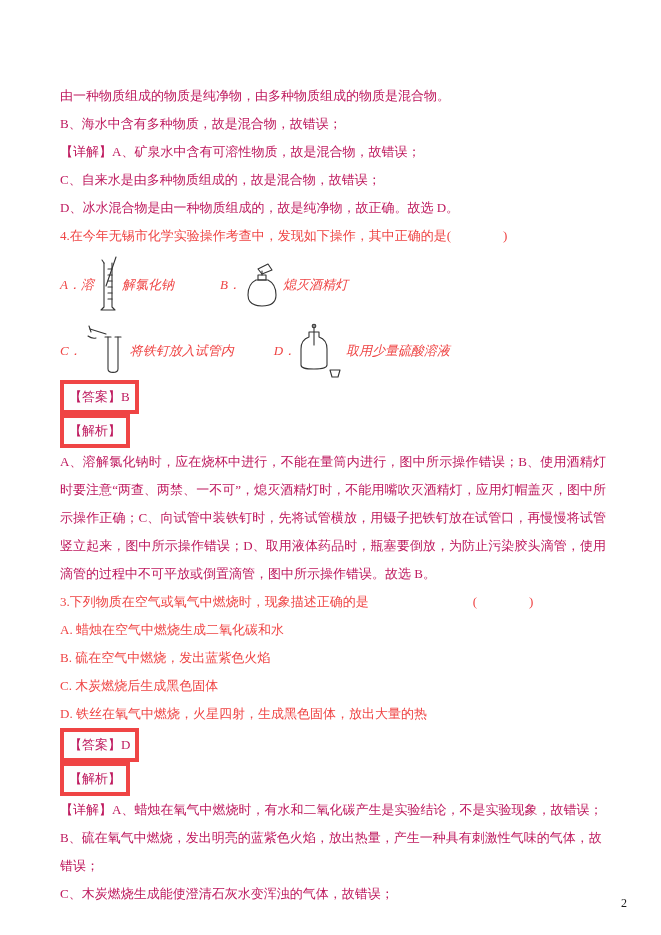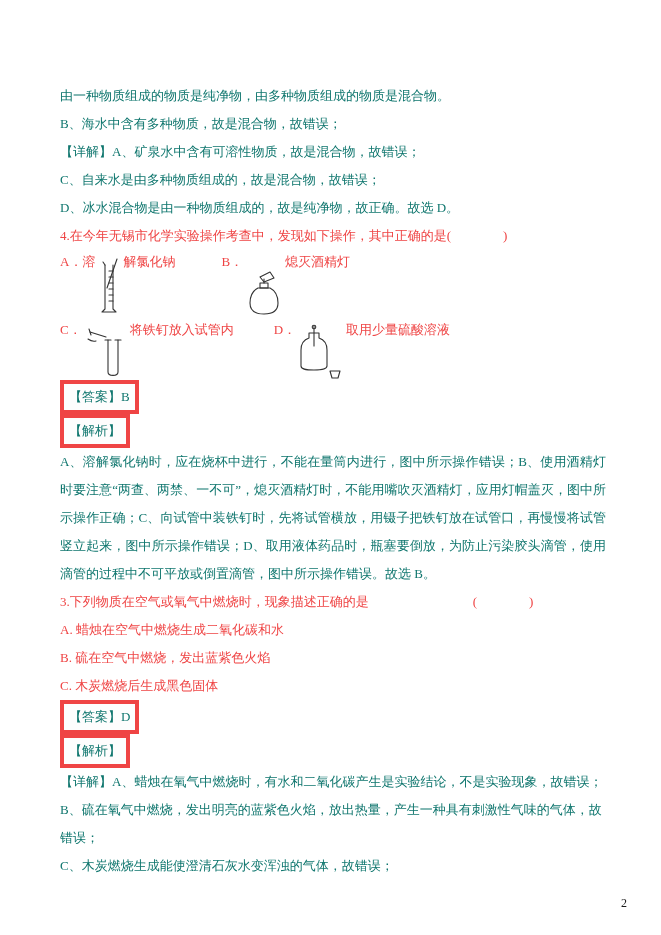--- a/index.html
+++ b/index.html
@@ -9,24 +9,24 @@
     width:661px; height:935px;
     background:#ffffff;
     font-family:"Liberation Serif", serif;
     font-size:13px;
     color:#1a1a1a;
     overflow:hidden;
   }
   .content { position:absolute; top:82px; left:60px; width:546px; }
   .content p { margin:0; }
   .line { line-height:28px; }
-  .red { color:#0f766e; }
+  .red { color:#be185d; }
   .black { color:#ef4444; }
   .para { line-height:28px; text-align:justify; }
-  .optrow { display:flex; line-height:16px; }
+  .optrow { display:flex; align-items:center; line-height:16px;font-style:italic; }
   .optrow.r1 { margin-top:4px; height:62px; }
   .optrow.r2 { margin-top:6px; height:58px; }
   .appwrap { display:inline-flex; align-items:flex-end; margin:0 4px; }
   .groupgap { margin-left:46px; }
   .groupgap2 { margin-left:40px; }
   .fieldline { margin:8px 0 4px; line-height:24px; }
   .fieldbox {
     display:inline-block;
     border:4px solid #ef4444;
     padding:1px 5px;
@@ -121,20 +121,21 @@
 
     <p class="fieldline mt14"><span class="fieldbox red">【答案】B</span></p>
     <p class="fieldline"><span class="fieldbox red">【解析】</span></p>
 
     <p class="para red mt6">A、溶解氯化钠时，应在烧杯中进行，不能在量筒内进行，图中所示操作错误；B、使用酒精灯时要注意“两查、两禁、一不可”，熄灭酒精灯时，不能用嘴吹灭酒精灯，应用灯帽盖灭，图中所示操作正确；C、向试管中装铁钉时，先将试管横放，用镊子把铁钉放在试管口，再慢慢将试管竖立起来，图中所示操作错误；D、取用液体药品时，瓶塞要倒放，为防止污染胶头滴管，使用滴管的过程中不可平放或倒置滴管，图中所示操作错误。故选 B。</p>
 
     <p class="line black mt6">3.下列物质在空气或氧气中燃烧时，现象描述正确的是　　　　　　　　(　　　　)</p>
     <p class="line black">A. 蜡烛在空气中燃烧生成二氧化碳和水</p>
     <p class="line black">B. 硫在空气中燃烧，发出蓝紫色火焰</p>
     <p class="line black">C. 木炭燃烧后生成黑色固体</p>
+    <p class="line black">D. 铁丝在氧气中燃烧，火星四射，生成黑色固体，放出大量的热</p>
 
     <p class="fieldline mt6"><span class="fieldbox red">【答案】D</span></p>
     <p class="fieldline"><span class="fieldbox red">【解析】</span></p>
 
     <p class="line red mt6">【详解】A、蜡烛在氧气中燃烧时，有水和二氧化碳产生是实验结论，不是实验现象，故错误；</p>
     <p class="line red">B、硫在氧气中燃烧，发出明亮的蓝紫色火焰，放出热量，产生一种具有刺激性气味的气体，故错误；</p>
     <p class="line red">C、木炭燃烧生成能使澄清石灰水变浑浊的气体，故错误；</p>
 
   </div>
 

